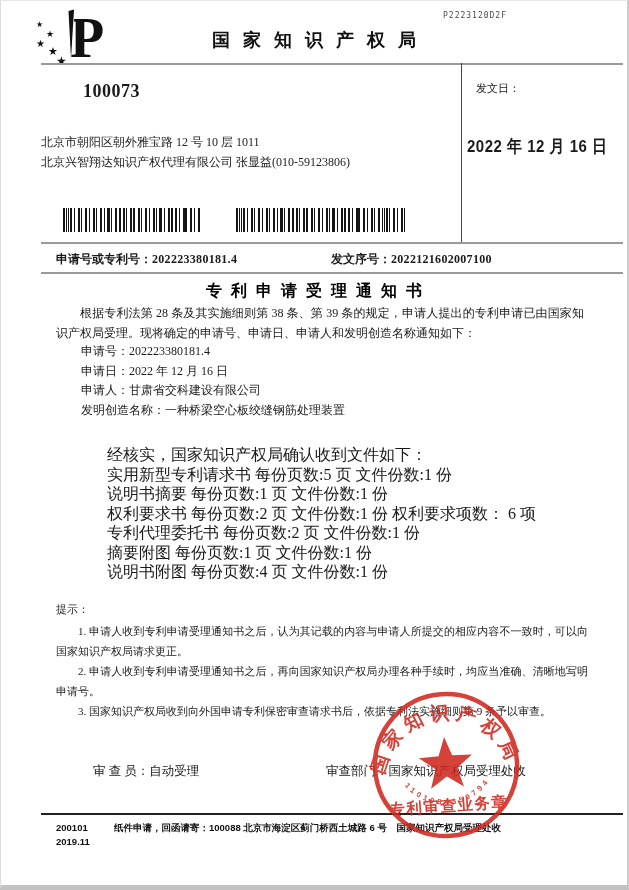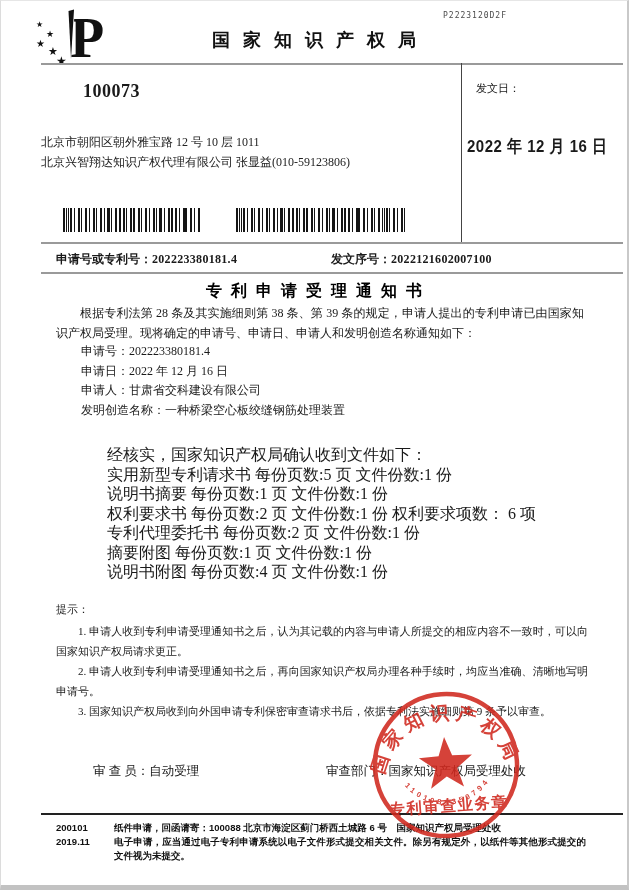--- a/index.html
+++ b/index.html
@@ -124,21 +124,20 @@
     <span>审 查 员：</span><span>自动受理</span>
   </div>
   <div class="abs sign-row" style="left:325px">
     <span>审查部门：</span><span>国家知识产权局受理处收</span>
   </div>
 
   <div class="rule footer-rule"></div>
   <div class="abs footer" style="left:55px;top:820px">200101</div>
   <div class="abs footer" style="left:55px;top:834px">2019.11</div>
   <div class="abs footer" style="left:113px;top:820px;width:472px">纸件申请，回函请寄：100088  北京市海淀区蓟门桥西土城路 6 号　国家知识产权局受理处收</div>
-  <div class="abs footer" style="left:113px;top:834px;width:472px;text-align:justify">电子申请，应当通过电子专利申请系统以电子文件形式提交相关文件。除另有规定外，以纸件等其他形式提交的文件视为未提交。</div>
 
   <svg class="stamp-svg" width="152" height="152" viewBox="0 0 152 152">
     <defs>
       <path id="arcTop" d="M 14,82 A 63,63 0 0 1 138,82" fill="none"></path>
       <path id="arcBottom" d="M 28,85 A 53,53 0 0 0 124,85" fill="none"></path>
     </defs>
     <circle cx="76" cy="76" r="71" fill="none" stroke="#d0281e" stroke-width="4.5"></circle>
     <polygon points="76,48 82.8,66.7 102.6,67.3 86.9,79.6 92.5,98.7 76,87.5 59.5,98.7 65.1,79.6 49.4,67.3 69.2,66.7" fill="#d0281e"></polygon>
     <text font-size="19" font-weight="bold" fill="#d0281e" letter-spacing="6" font-family="Liberation Serif,serif">
       <textPath href="#arcTop" startOffset="50%" text-anchor="middle">国家知识产权局</textPath>

